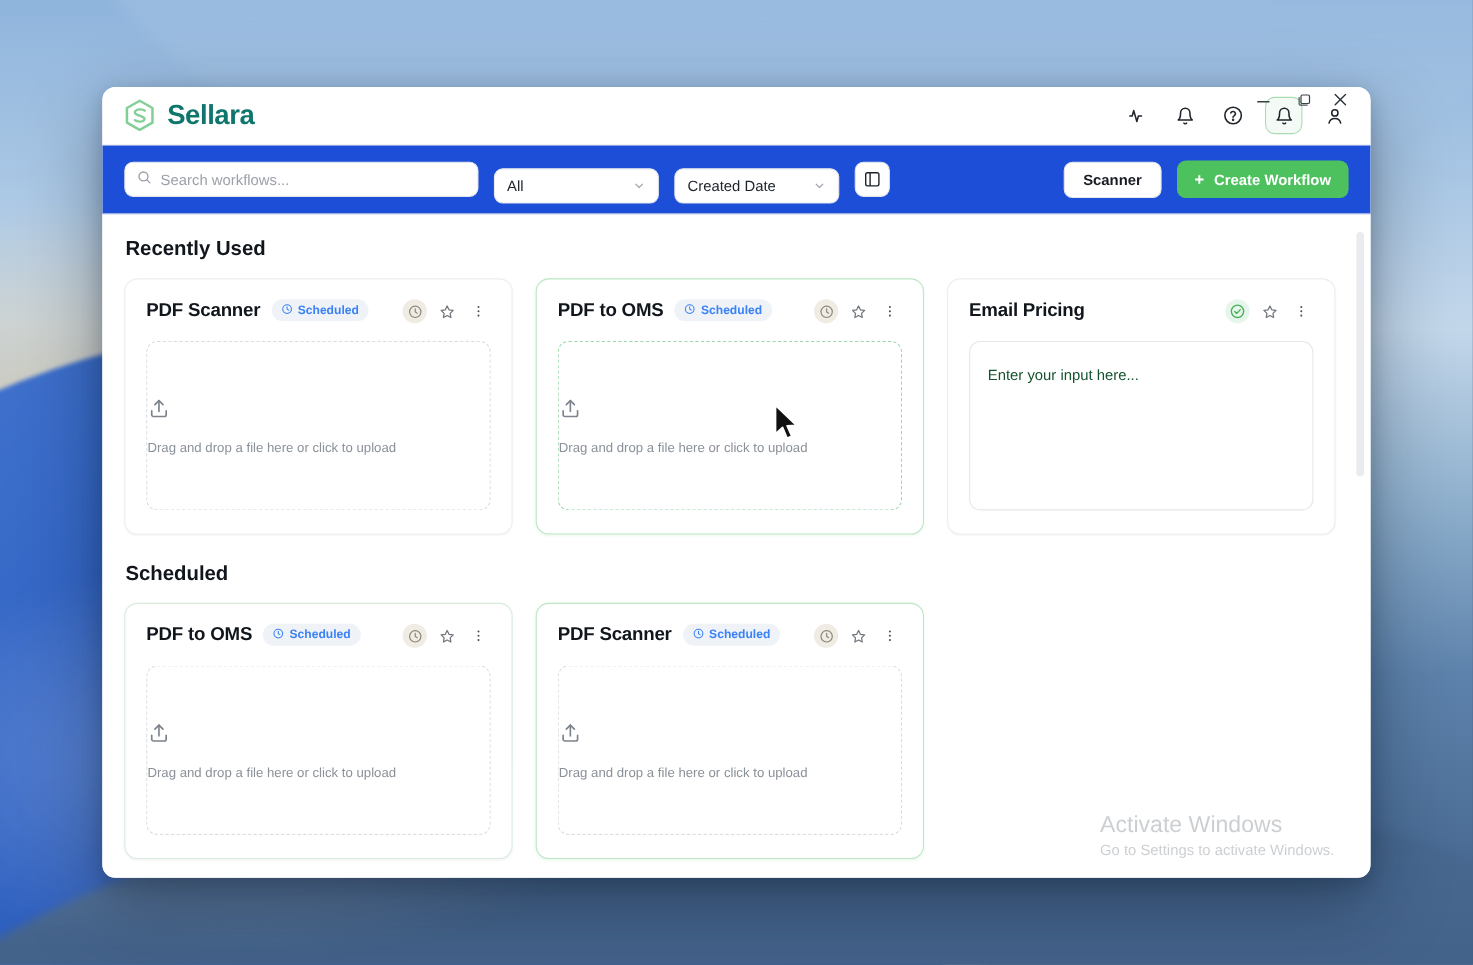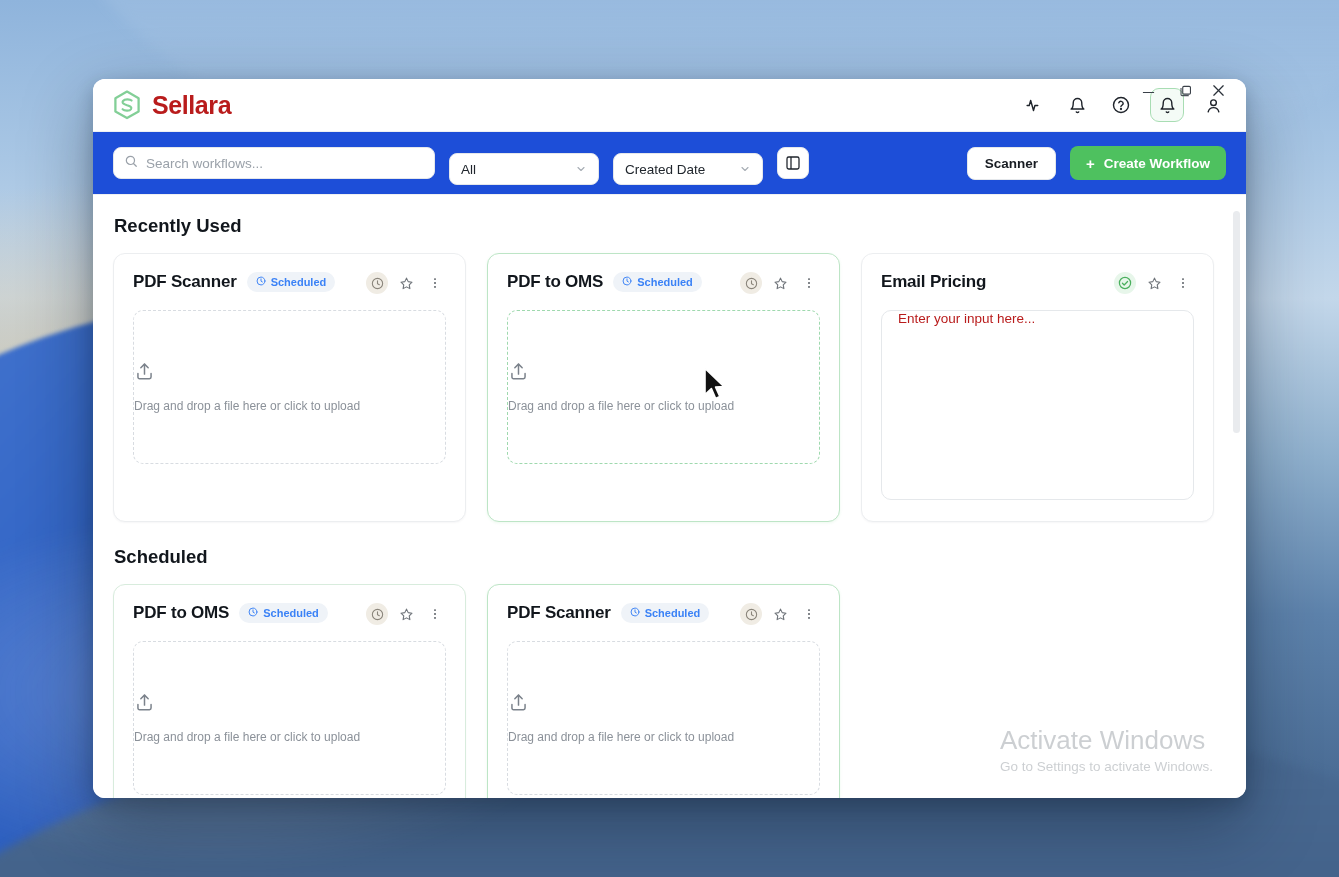--- a/index.html
+++ b/index.html
@@ -84,21 +84,21 @@
     display: flex;
     align-items: center;
     padding: 0 18px 0 20px;
     border-bottom: 1px solid #eef0f2;
     background: #fff;
     position: relative;
   }
   .brand { display: flex; align-items: center; gap: 11px; }
   .brand-logo { width: 28px; height: 30px; display: block; }
   .brand-name {
-    font-size: 25px; font-weight: bold; letter-spacing: -0.4px; color: #b91c1c;
+    font-size: 25px; font-weight: bold; letter-spacing: -0.4px; color: #0f766e;
   }
   .title-actions {
     margin-left: auto;
     display: flex; align-items: center; gap: 14px;
   }
   .ticon {
     width: 30px; height: 30px;
     display: flex; align-items: center; justify-content: center;
     color: #1f242b;
     border-radius: 8px;
@@ -252,26 +252,26 @@
     display: flex; flex-direction: column; align-items: flex-start; justify-content: center;
     gap: 13px;
     background: #fff;
     cursor: pointer;
   }
   .dropzone.accent { border-color: #9fd9ae; }
   .dz-text { font-size: 12px; color: #8b9199; }
   .dz-icon { color: #7b828b; }
 
   .textarea-box {
-    height: 190px;
+    height: 154px;
     border: 1px solid #e5e8eb;
     border-radius: 10px;
-    padding: 0 16px;
+    padding: 22px 16px;
     font-size: 13.5px;
-    color: #b91c1c;
+    color: #14532d;
     background: #fff;
     cursor: text;
   }
 
   
   .scrollbar-track {
     position: absolute;
     right: 3px; top: 8px;
     width: 7px; bottom: 6px;
     background: transparent;
@@ -285,21 +285,21 @@
   }
 
   
   #watermark {
     position: absolute;
     left: 1000px; top: 726px;
     color: rgba(120,128,136,.38);
     text-shadow: 0 1px 0 rgba(255,255,255,.25);
     pointer-events: none;
   }
-  #watermark .wm-title { font-size: 26px; font-weight: normal; line-height: 1.15; }
+  #watermark .wm-title { font-size: 21px; font-weight: normal; line-height: 1.15; margin-top: 12px; }
   #watermark .wm-sub { font-size: 13.5px; margin-top: 3px; }
 
   
   #cursor { position: absolute; left: 703px; top: 367px; pointer-events: none; }
 </style>
 </head>
 <body>
 
 <div id="wallpaper">
   <div class="wp-base"></div>

